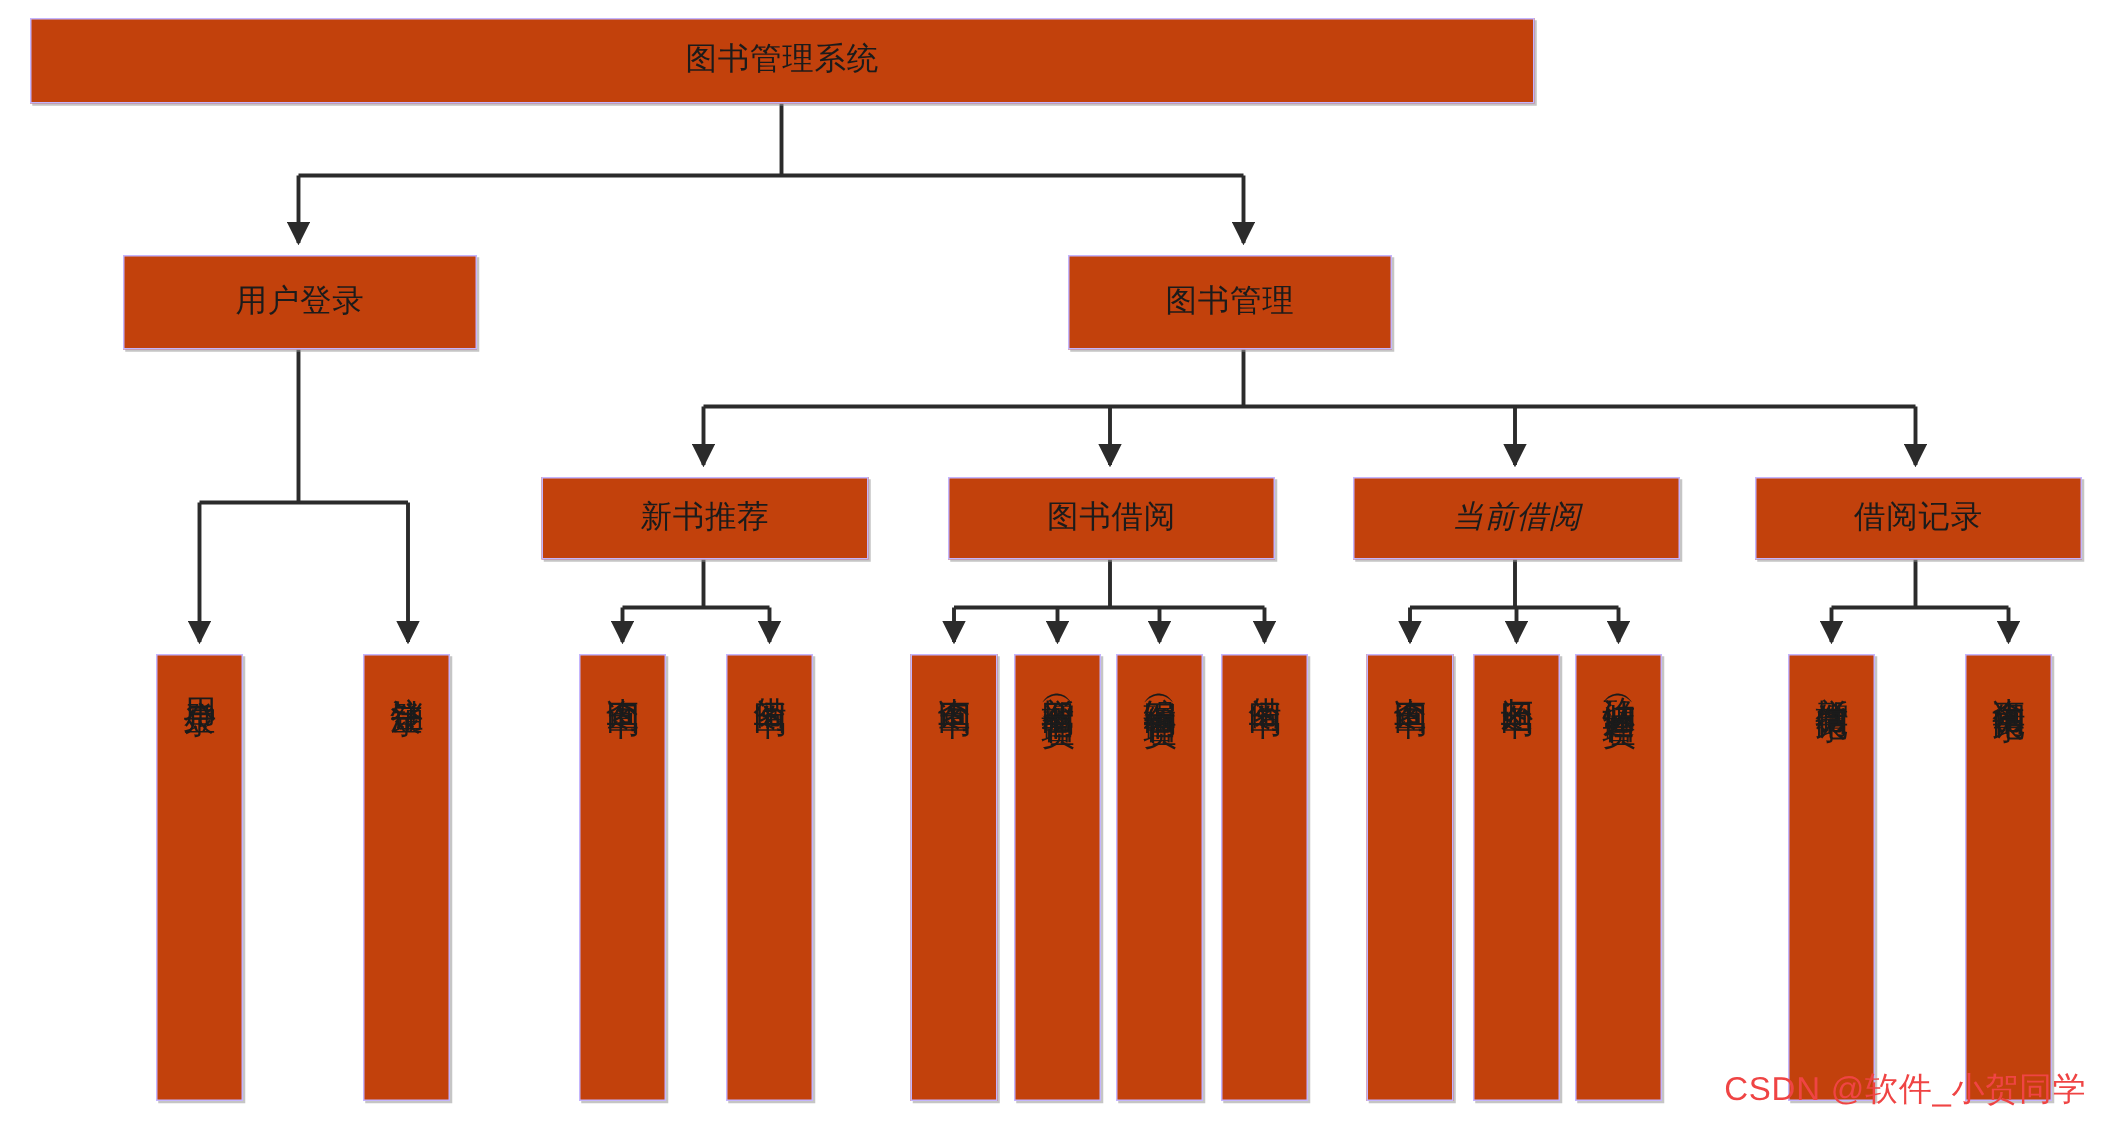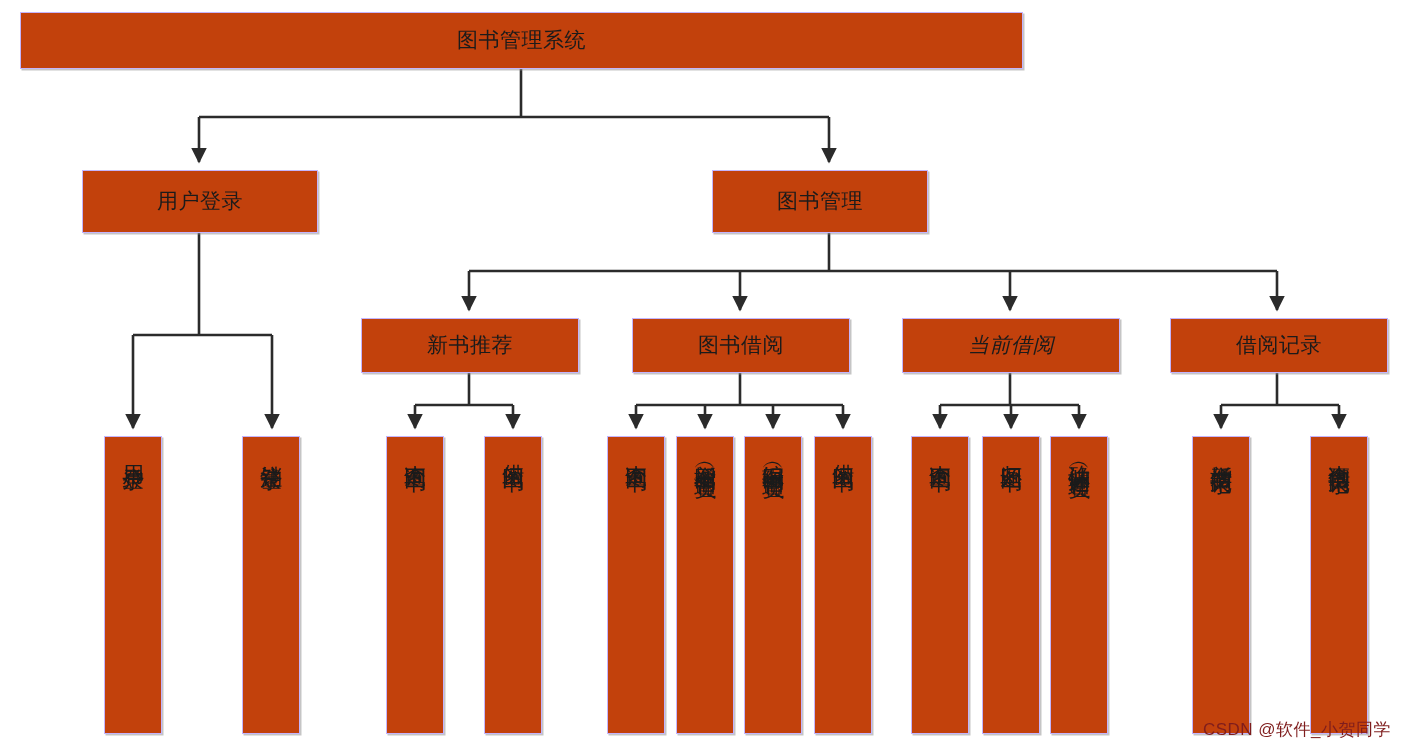--- a/index.html
+++ b/index.html
@@ -46,22 +46,22 @@
     line-height:1.12;
     letter-spacing:2px;
     white-space:normal;
     max-height:285px;
   }
 
   .watermark{
     position:absolute;
     right:14px;
     bottom:6px;
-    font-size:17px;
-    color:#7f1d1d;
+    font-size:22px;
+    color:#ef4444;
     letter-spacing:0.5px;
     white-space:nowrap;
     pointer-events:none;
   }
 </style>
 </head>
 <body>
 
 <div id="diagram-root">
 

